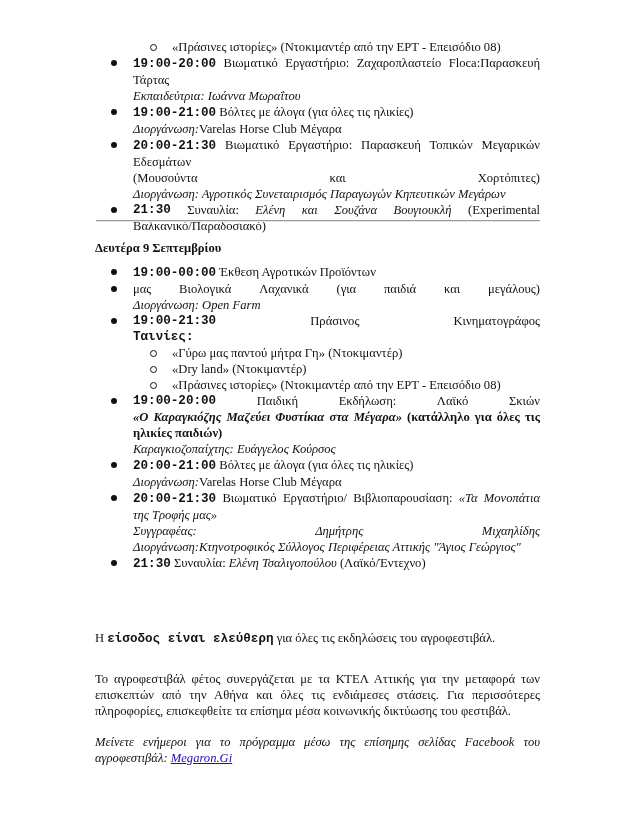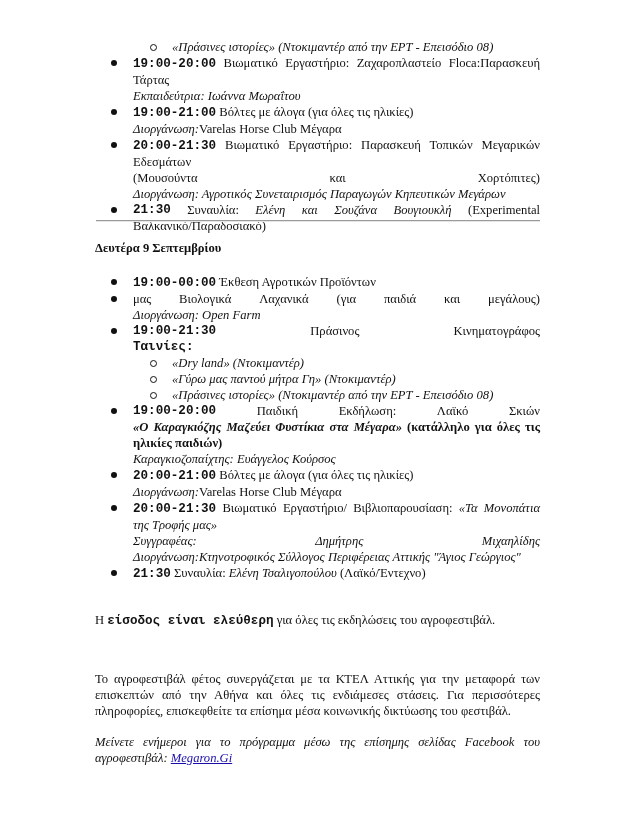--- a/index.html
+++ b/index.html
@@ -9,33 +9,33 @@
       font-size: 12.6px; color: #111; line-height: 16px;
     }
     .page { position: absolute; left: 95px; top: 39px; width: 445px; }
     ul.main { list-style: none; margin: 0; padding: 0 0 0 38px; }
     ul.main > li { position: relative; text-align: justify; }
     ul.main > li::before {
       content: ""; position: absolute; left: -22px; top: 5px;
       width: 6px; height: 6px; border-radius: 50%; background: #111;
     }
     ul.sub { list-style: none; margin: 0; padding: 0 0 0 39px; }
-    ul.sub > li { position: relative; font-style: italic; }
+    ul.sub > li { position: relative; }
     ul.sub > li::before {
       content: ""; position: absolute; left: -22px; top: 5px;
       width: 5px; height: 5px; border-radius: 50%; border: 1px solid #111; background: #fff;
     }
     .sub-top { padding-left: 77px; }
     b { font-weight: bold; font-family: Liberation Mono, monospace; }
     i { font-style: italic; }
     .line { display: block; }
     .just { display: flex; justify-content: space-between; }
     hr.sep { border: 0; border-top: 1px solid #9a9a9a; border-bottom: 1px solid #e6e6e6; margin: 0; position: absolute; left: 96px; width: 444px; top: 220px; }
     .day { position: absolute; left: 95px; top: 240px; font-weight: bold; }
-    .sec2 { position: absolute; left: 95px; top: 274px; width: 445px; }
+    .sec2 { position: absolute; left: 95px; top: 264px; width: 445px; }
     .para { position: absolute; left: 95px; width: 445px; text-align: justify; }
     a.link { color: #1a0dab; font-style: italic; }
   </style>
 </head>
 <body>
 
 <div class="page">
   <ul class="sub sub-top" style="padding-left:77px;">
     <li>«Πράσινες ιστορίες» (Ντοκιμαντέρ από την ΕΡΤ - Επεισόδιο 08)</li>
   </ul>
@@ -96,22 +96,22 @@
       <i class="line">Διοργάνωση: Open Farm</i>
     </li>
     <li>
       <span class="just">
         <b>19:00-21:30</b>
         <span>Πράσινος</span>
         <span>Κινηματογράφος</span>
       </span>
       <b class="line">Ταινίες:</b>
       <ul class="sub">
+        <li>«Γύρω μας παντού μήτρα Γη» (Ντοκιμαντέρ)</li>
         <li>«Dry land» (Ντοκιμαντέρ)</li>
-        <li>«Γύρω μας παντού μήτρα Γη» (Ντοκιμαντέρ)</li>
         <li>«Πράσινες ιστορίες» (Ντοκιμαντέρ από την ΕΡΤ - Επεισόδιο 08)</li>
       </ul>
     </li>
     <li>
       <span class="just">
         <b>19:00-20:00</b>
         <span>Παιδική</span>
         <span>Εκδήλωση:</span>
         <span>Λαϊκό</span>
         <span>Σκιών</span>
@@ -131,20 +131,20 @@
         <span>Μιχαηλίδης</span>
       </i>
       <i class="line">Διοργάνωση:Κτηνοτροφικός Σύλλογος Περιφέρειας Αττικής "Άγιος Γεώργιος"</i>
     </li>
     <li>
       <b>21:30</b> <span>Συναυλία:</span> <i>Ελένη Τσαλιγοπούλου</i> <span>(Λαϊκό/Έντεχνο)</span>
     </li>
   </ul>
 </div>
 
-<p class="para" style="top:612px; margin:0;">
+<p class="para" style="top:630px; margin:0;">
   <span>Η </span><b>είσοδος είναι ελεύθερη</b><span> για όλες τις εκδηλώσεις του αγροφεστιβάλ.</span>
 </p>
 <p class="para" style="top:671px; margin:0;">Το αγροφεστιβάλ φέτος συνεργάζεται με τα ΚΤΕΛ Αττικής για την μεταφορά των επισκεπτών από την Αθήνα και όλες τις ενδιάμεσες στάσεις. Για περισσότερες πληροφορίες, επισκεφθείτε τα επίσημα μέσα κοινωνικής δικτύωσης του φεστιβάλ.</p>
 <p class="para" style="top:734px; margin:0; font-style:italic;">
   <span>Μείνετε ενήμεροι για το πρόγραμμα μέσω της επίσημης σελίδας Facebook του αγροφεστιβάλ:</span>
   <a class="link" href="#">Megaron.Gi</a>
 </p>
 
 </body></html>

